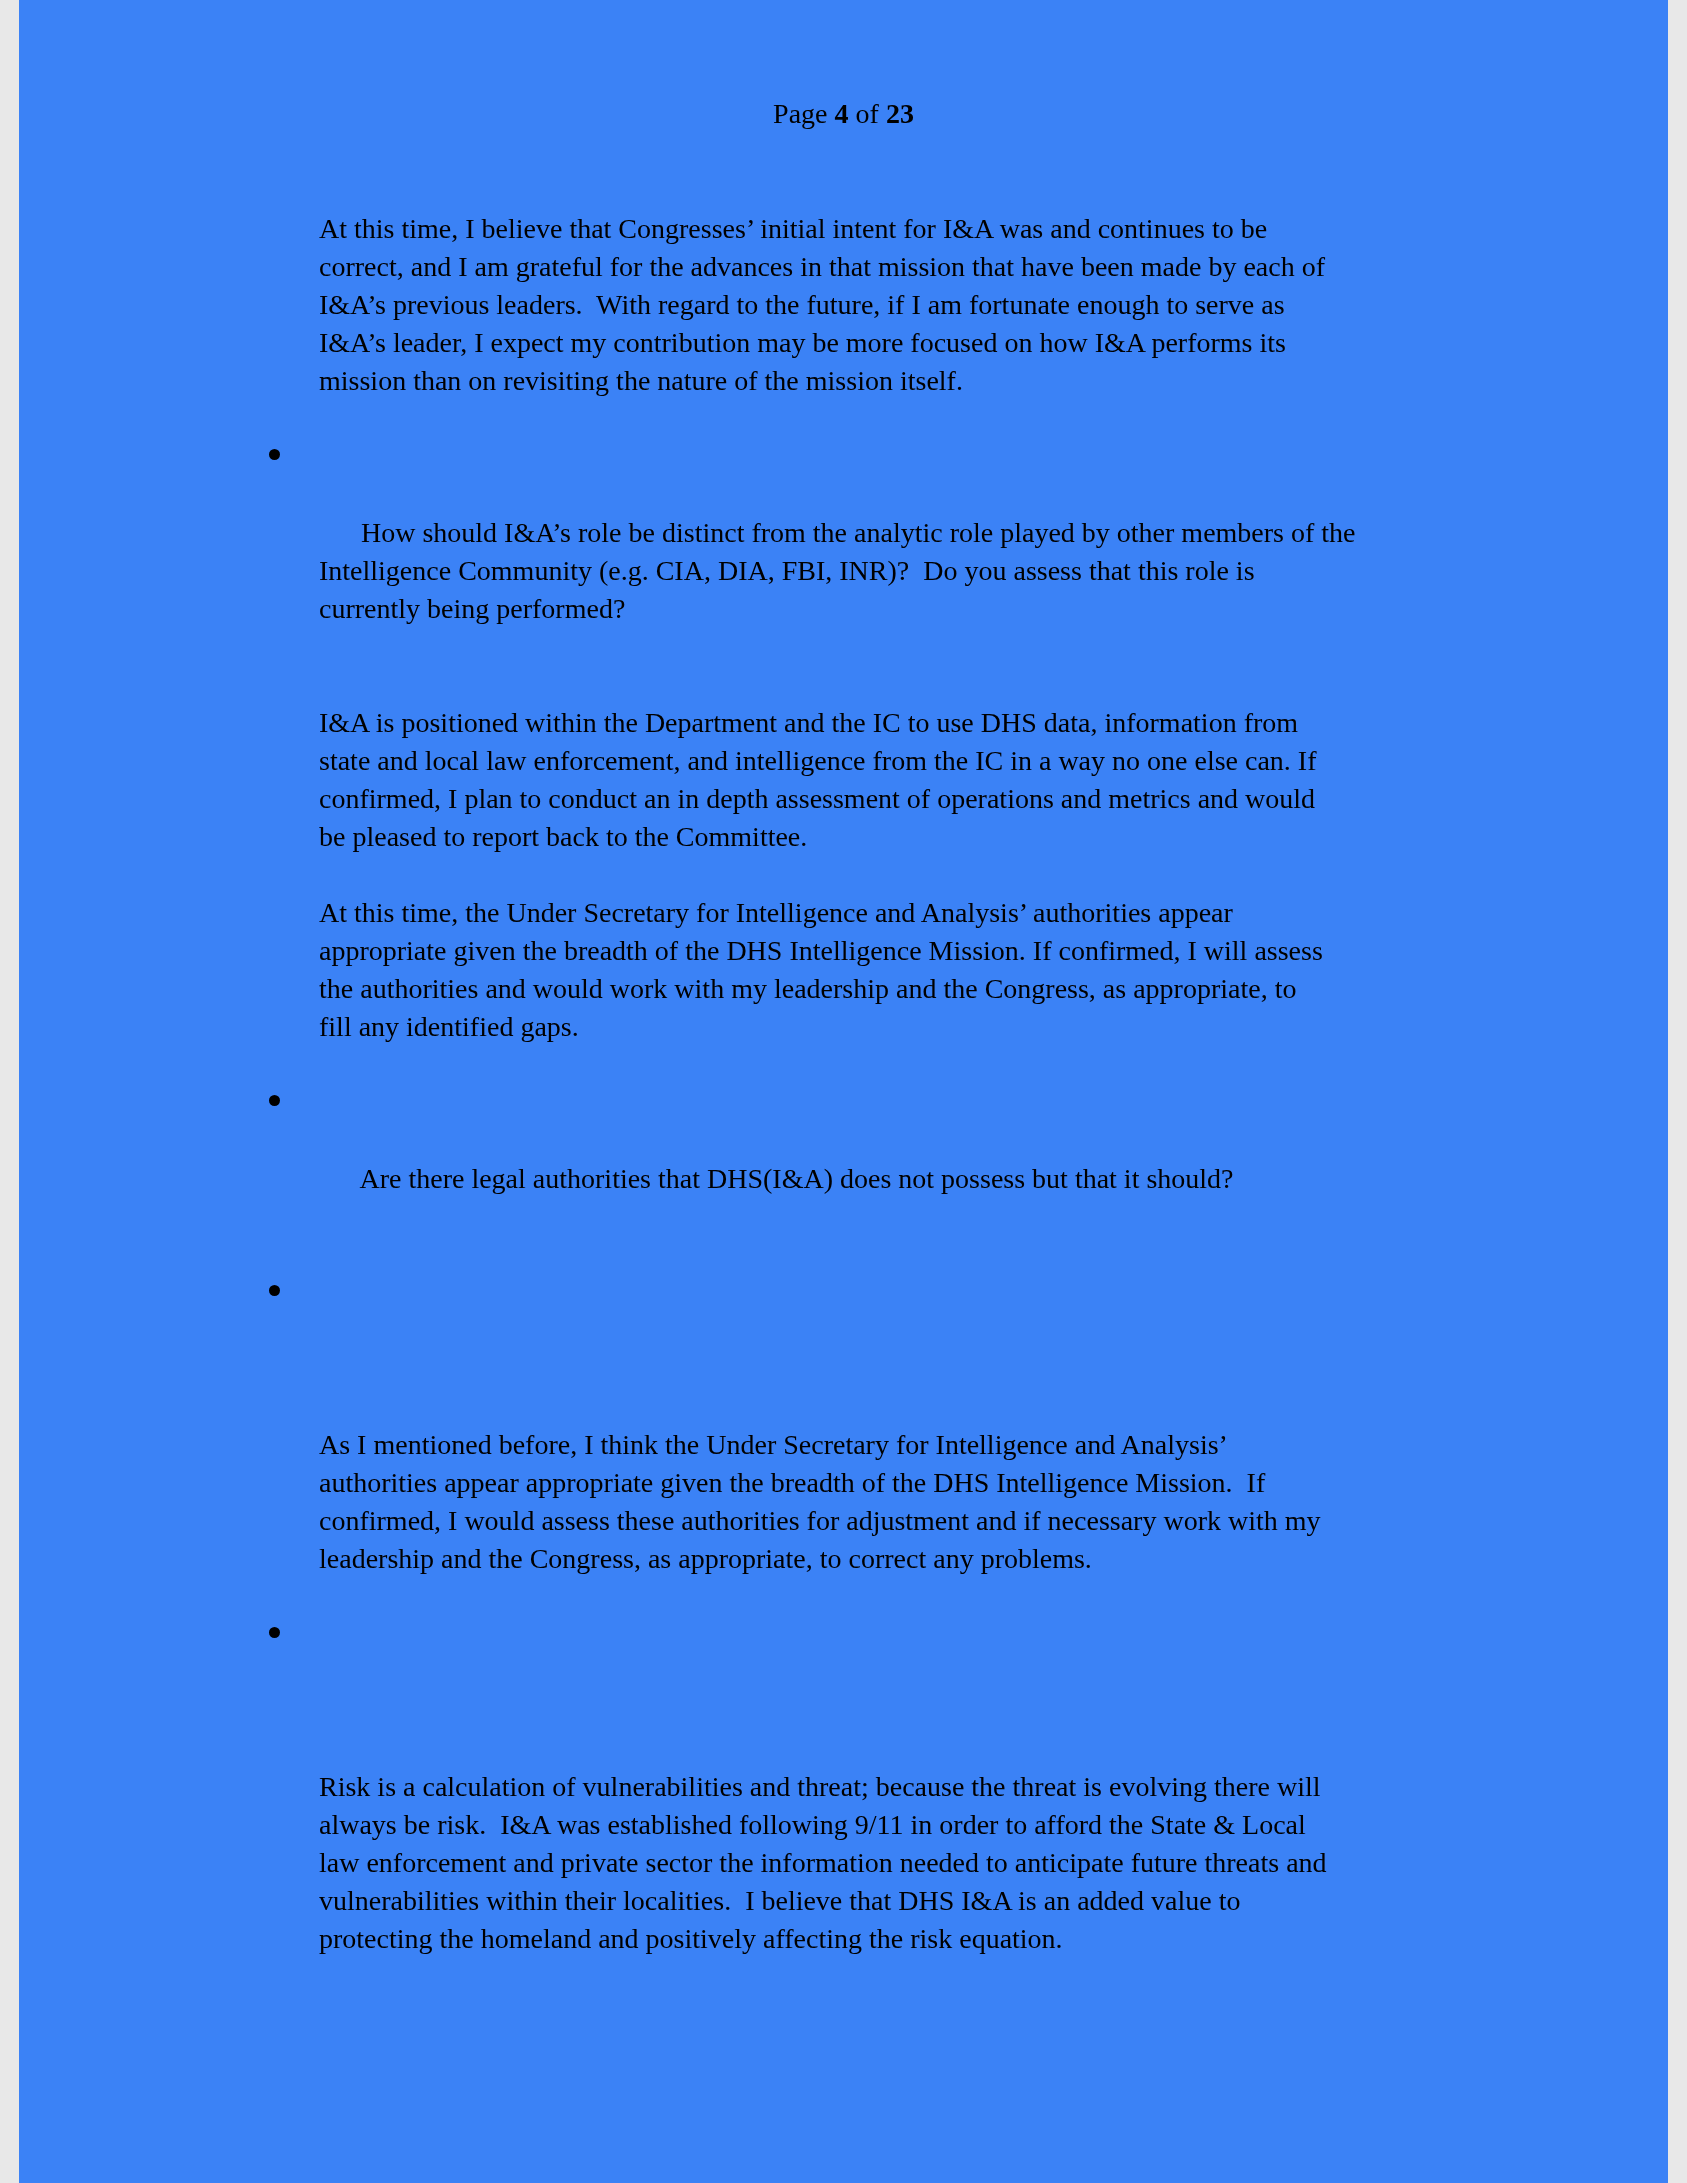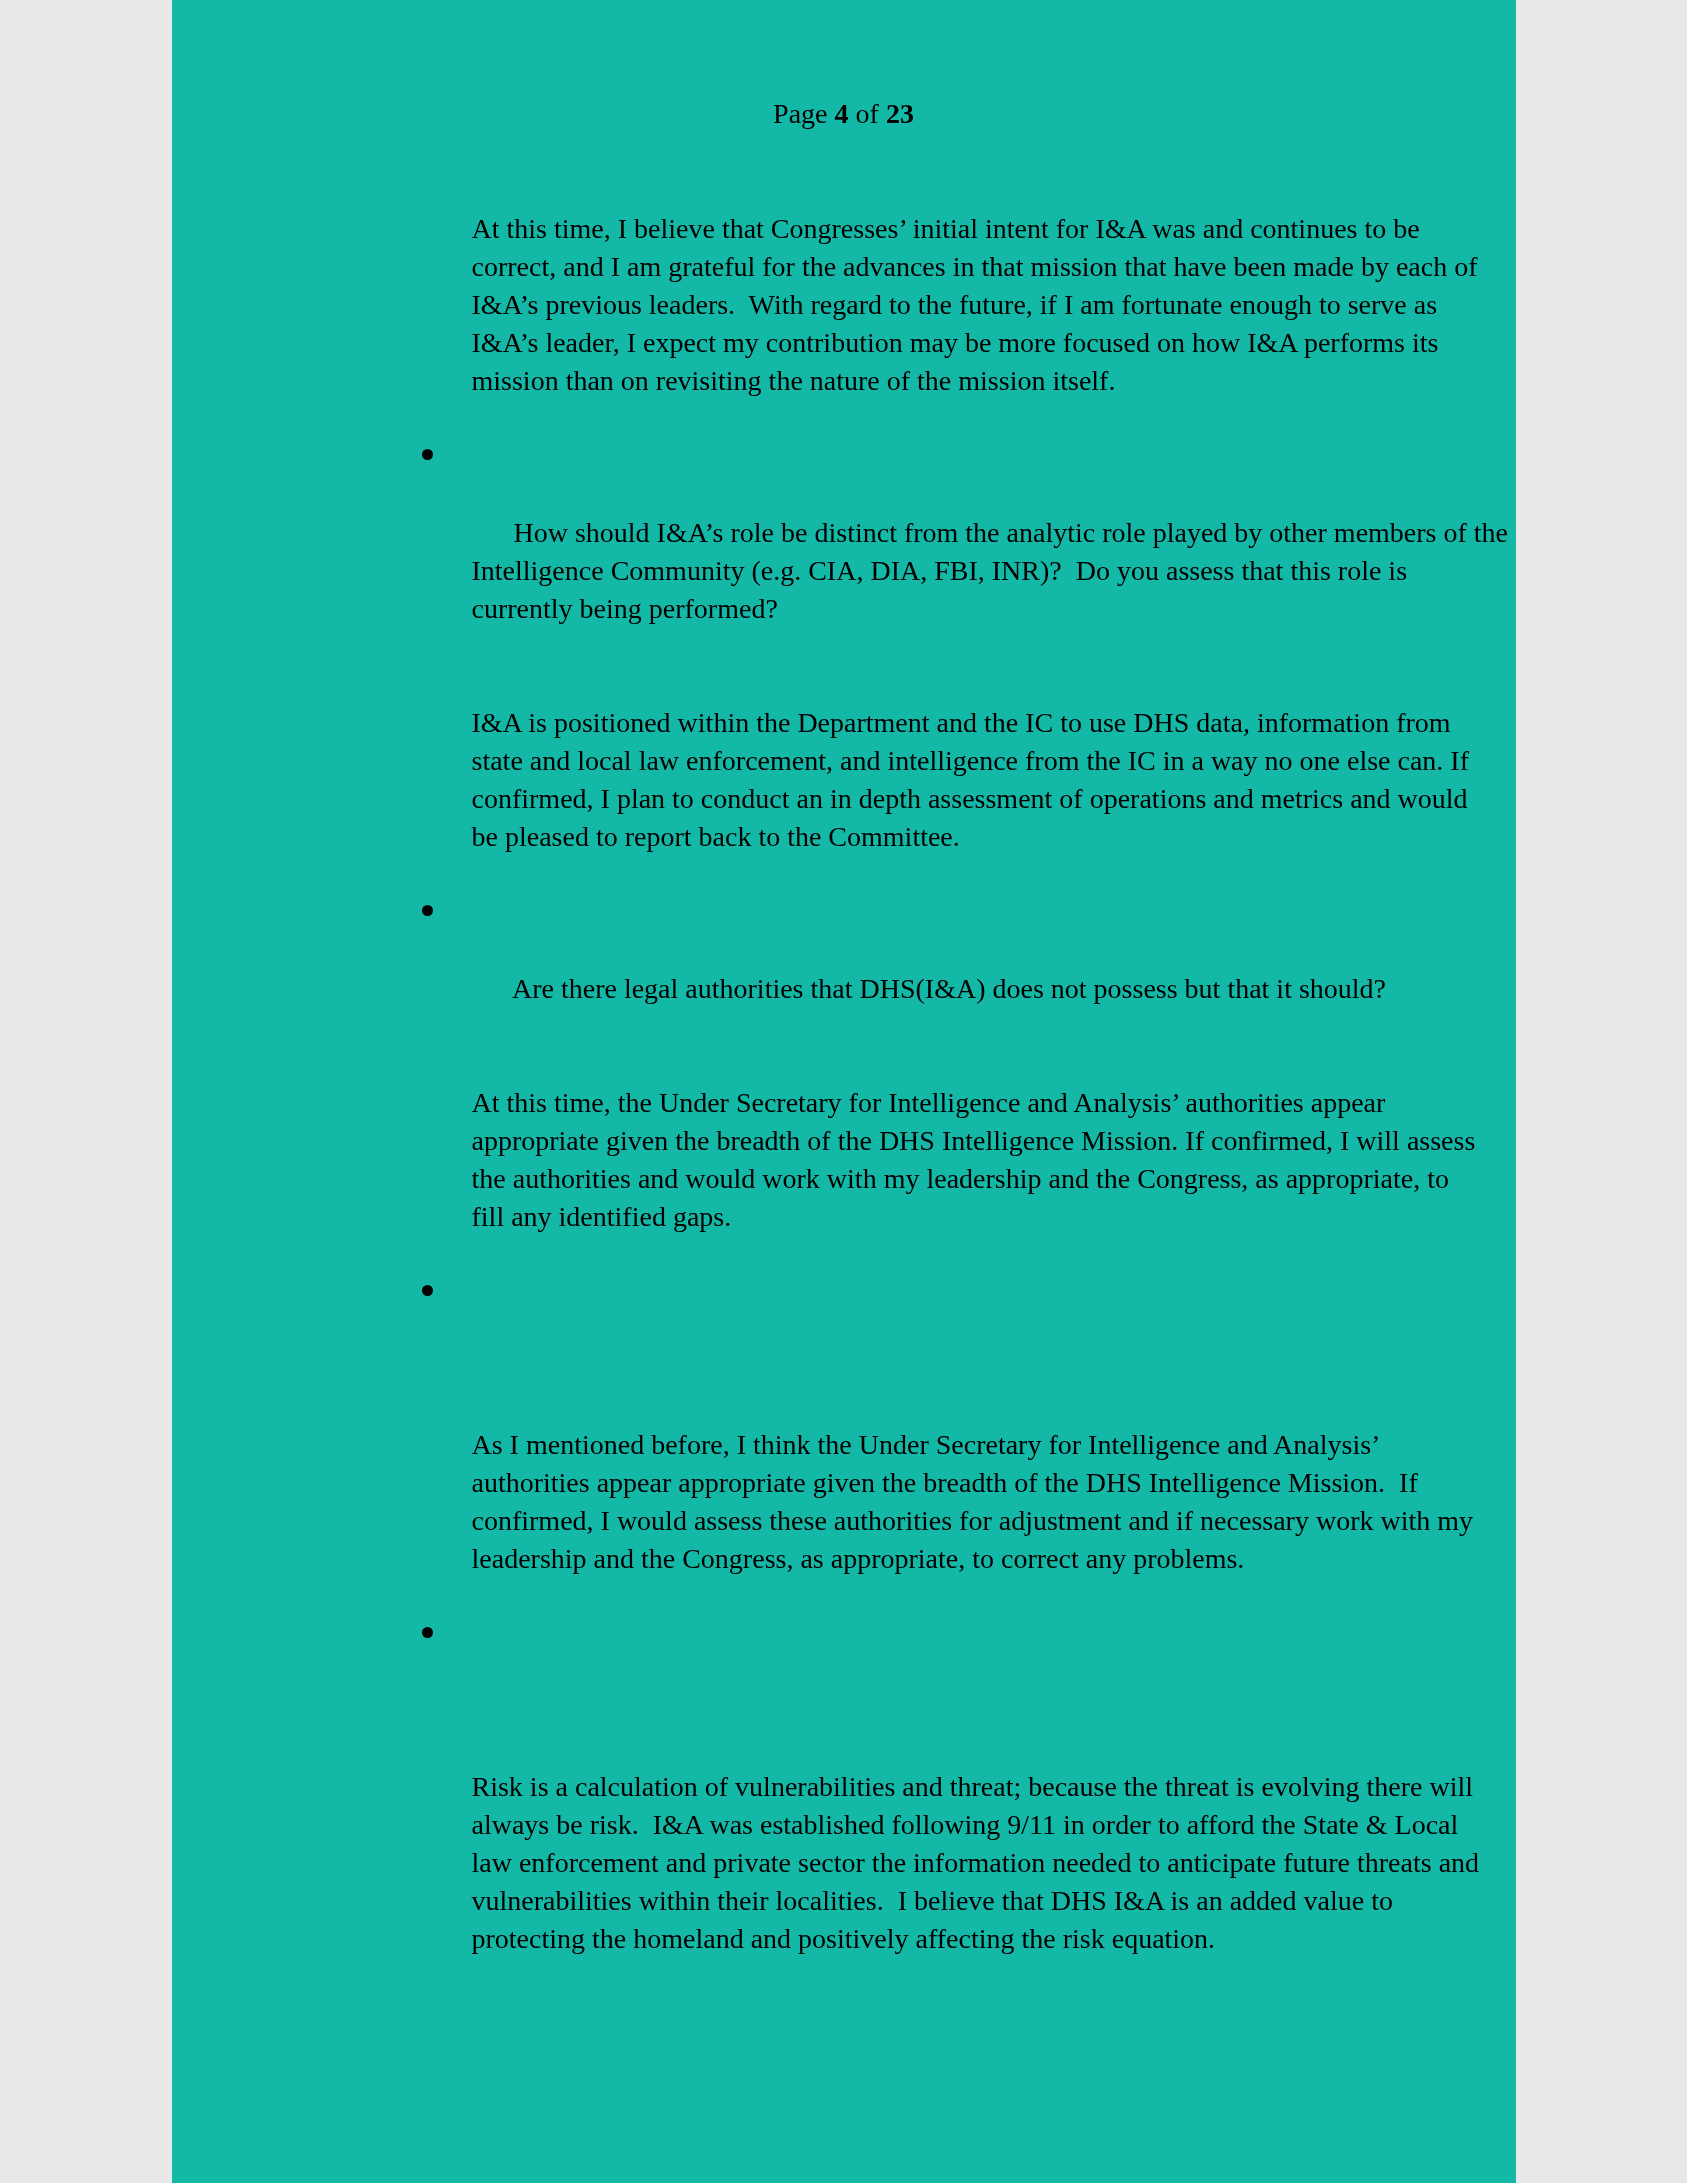--- a/index.html
+++ b/index.html
@@ -1,22 +1,22 @@
 <!DOCTYPE html>
 <html style="font-size:10.6px"><head>
 <meta charset="utf-8">
 <style>
   * { margin: 0; padding: 0; box-sizing: border-box; }
   html, body { background: #e8e8e8; }
   .page {
     position: relative;
-    width: 1344px;
+    width: 1649px;
     height: 2183px;
     margin: 0 auto;
-    background: #14b8a6;
+    background: #3b82f6;
     color: #000000;
     font-family: "Liberation Serif", "DejaVu Serif", serif;
     font-size: 28px;
     line-height: 38px;
     overflow: hidden;
   }
   .page-header {
     position: absolute;
     top: 95px;
     left: 0;
@@ -66,28 +66,28 @@
       <span class="bullet-dot"></span>
       <span>How should I&amp;A’s role be distinct from the analytic role played by other members of the
 Intelligence Community (e.g. CIA, DIA, FBI, INR)?  Do you assess that this role is
 currently being performed?</span>
     </div>
     <div class="block">I&amp;A is positioned within the Department and the IC to use DHS data, information from
 state and local law enforcement, and intelligence from the IC in a way no one else can. If
 confirmed, I plan to conduct an in depth assessment of operations and metrics and would
 be pleased to report back to the Committee.</div>
 
+    <div class="block">At this time, the Under Secretary for Intelligence and Analysis’ authorities appear
+appropriate given the breadth of the DHS Intelligence Mission. If confirmed, I will assess
+the authorities and would work with my leadership and the Congress, as appropriate, to
+fill any identified gaps.</div>
     <div class="block">
       <span class="bullet-dot"></span>
       <span>Are there legal authorities that DHS(I&amp;A) does not possess but that it should?</span>
     </div>
-    <div class="block">At this time, the Under Secretary for Intelligence and Analysis’ authorities appear
-appropriate given the breadth of the DHS Intelligence Mission. If confirmed, I will assess
-the authorities and would work with my leadership and the Congress, as appropriate, to
-fill any identified gaps.</div>
 
     <div class="block indent-first">
       <span class="bullet-dot"></span>
     </div>
     <div class="block">As I mentioned before, I think the Under Secretary for Intelligence and Analysis’
 authorities appear appropriate given the breadth of the DHS Intelligence Mission.  If
 confirmed, I would assess these authorities for adjustment and if necessary work with my
 leadership and the Congress, as appropriate, to correct any problems.</div>
 
     <div class="block">

